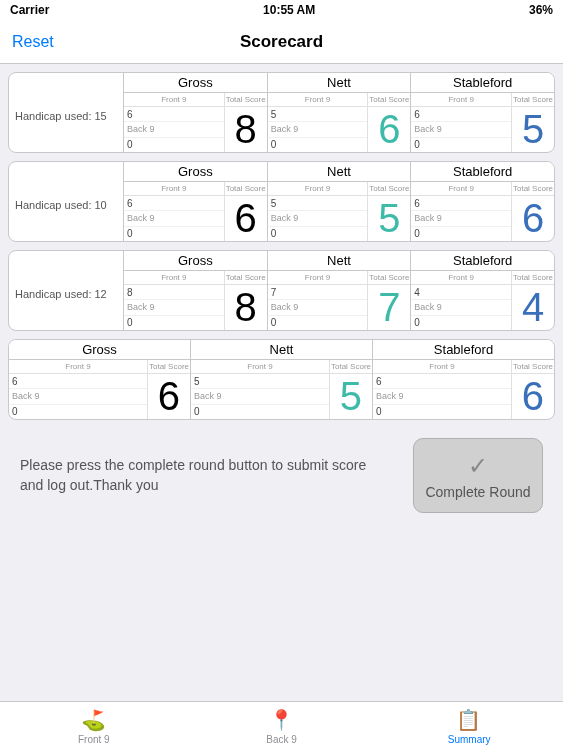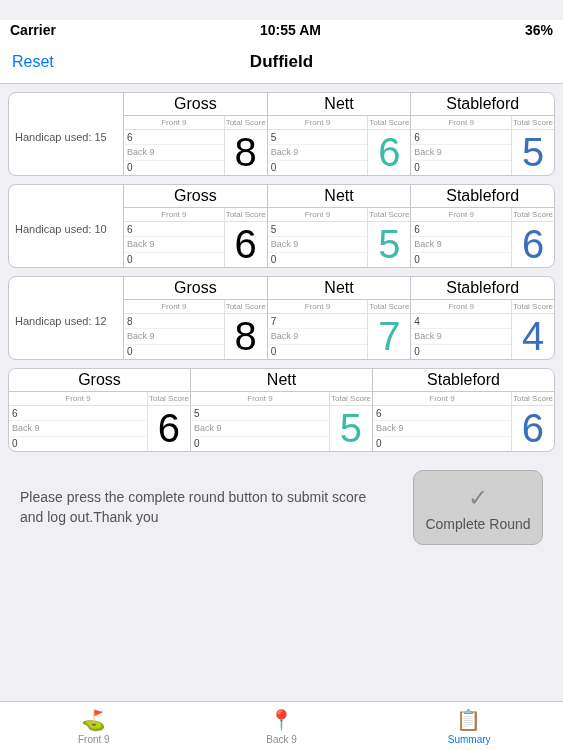--- a/index.html
+++ b/index.html
@@ -13,23 +13,22 @@
     }
 
     
     .status-bar {
       height: 20px;
       background: white;
       display: flex;
       align-items: center;
       justify-content: space-between;
       padding: 0 10px;
-      font-size: 14px;
+      font-size: 12px;
       font-weight: 600;
-      margin-top: 20px;
     }
 
     
     .nav-bar {
       height: 44px;
       background: white;
       border-bottom: 1px solid #c8c7cc;
       display: flex;
       align-items: center;
       justify-content: center;
@@ -143,21 +142,21 @@
     
     .sec {
       flex: 1;
       display: flex;
       flex-direction: column;
       border-left: 1px solid #c8c7cc;
     }
     .sec:first-child { border-left: none; }
     .sec-title {
       text-align: center;
-      font-size: 16px;
+      font-size: 13px;
       font-weight: 500;
       padding: 2px 0;
       border-bottom: 1px solid #c8c7cc;
       background: #fff;
     }
     .sec-body {
       display: flex;
       flex: 1;
     }
     .mini-col {
@@ -223,21 +222,21 @@
 <body>
 
 <div class="status-bar">
   <span>Carrier</span>
   <span>10:55 AM</span>
   <span>36%</span>
 </div>
 
 <div class="nav-bar">
   <button class="reset-btn">Reset</button>
-  <span class="nav-title">Duffield</span>
+  <span class="nav-title">Scorecard</span>
 </div>
 
 <div class="content" id="player-cards-container">
 
 <div class="card-container">
       <div class="player-left">
     <div class="hcap-line">Handicap used: 15</div>
   </div>
       <div class="three-secs">
         <div class="sec" style="border-left: none;">

